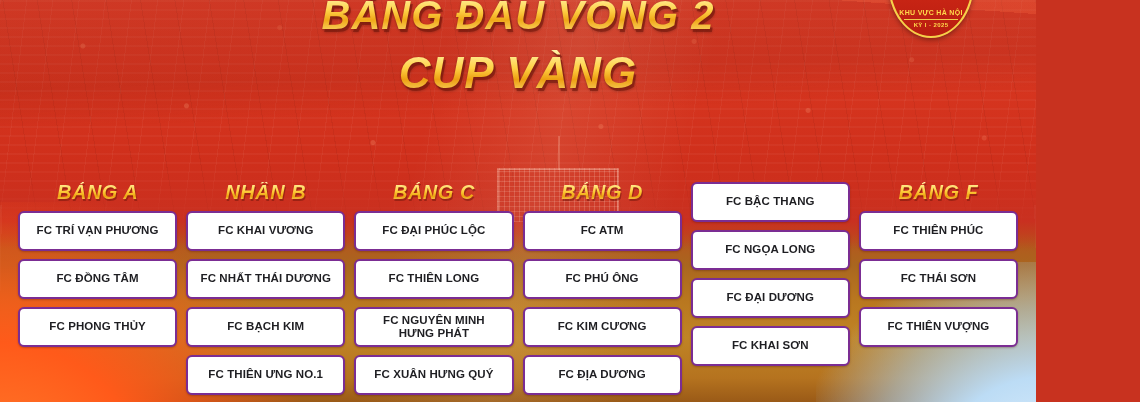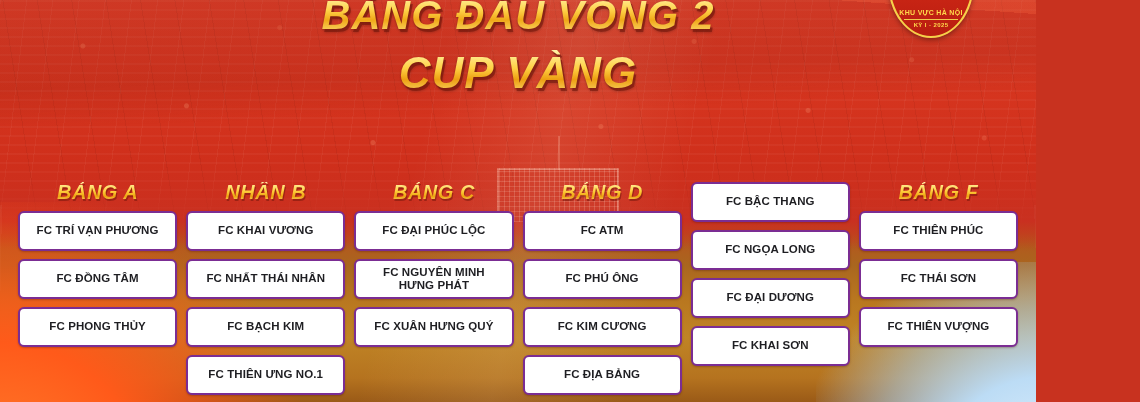--- a/index.html
+++ b/index.html
@@ -190,36 +190,39 @@
       </div>
     </div>
 
     <div class="group">
       <div class="group-title">NHÂN B</div>
       <div class="teams">
         <div class="team-card">
             <span class="team-name">FC KHAI VƯƠNG</span>
           </div>
         <div class="team-card">
-            <span class="team-name">FC NHẤT THÁI NHÂN</span>
+            <span class="team-name">FC NHẤT THÁI DƯƠNG</span>
           </div>
         <div class="team-card">
             <span class="team-name">FC BẠCH KIM</span>
           </div>
         <div class="team-card">
             <span class="team-name">FC THIÊN ƯNG NO.1</span>
           </div>
       </div>
     </div>
 
     <div class="group">
       <div class="group-title">BẢNG C</div>
       <div class="teams">
         <div class="team-card">
             <span class="team-name">FC ĐẠI PHÚC LỘC</span>
+          </div>
+        <div class="team-card">
+            <span class="team-name">FC THIÊN LONG</span>
           </div>
         <div class="team-card">
             <span class="team-name">FC NGUYÊN MINH
 HƯNG PHÁT</span>
           </div>
         <div class="team-card">
             <span class="team-name">FC XUÂN HƯNG QUÝ</span>
           </div>
       </div>
     </div>
@@ -230,21 +233,21 @@
         <div class="team-card">
             <span class="team-name">FC ATM</span>
           </div>
         <div class="team-card">
             <span class="team-name">FC PHÚ ÔNG</span>
           </div>
         <div class="team-card">
             <span class="team-name">FC KIM CƯƠNG</span>
           </div>
         <div class="team-card">
-            <span class="team-name">FC ĐỊA BẢNG</span>
+            <span class="team-name">FC ĐỊA DƯƠNG</span>
           </div>
       </div>
     </div>
 
     <div class="group">
       <div class="teams">
         <div class="team-card">
             <span class="team-name">FC BẬC THANG</span>
           </div>
         <div class="team-card">

